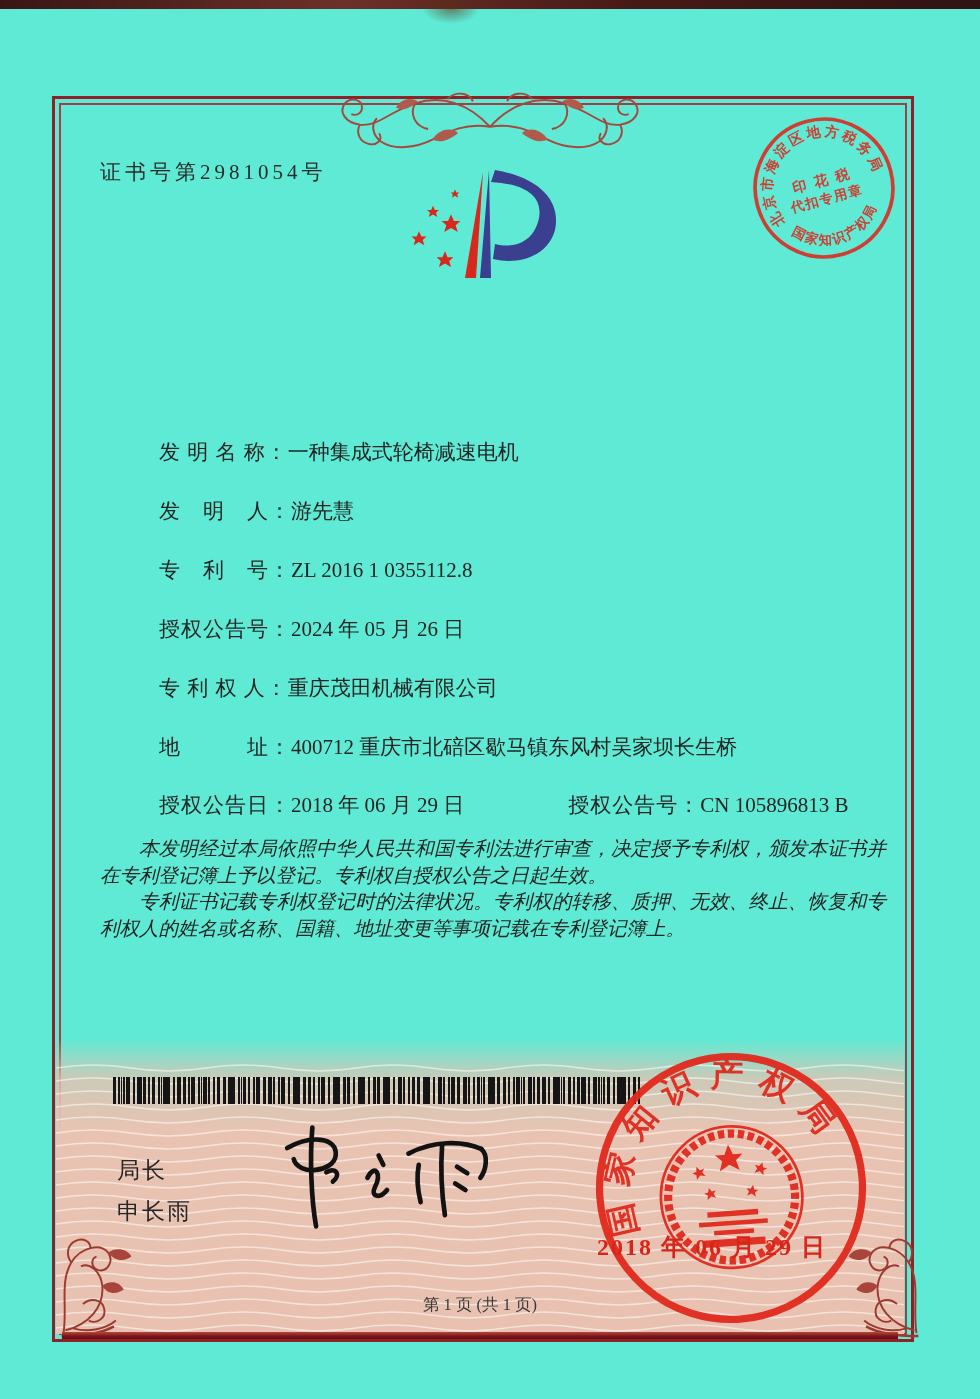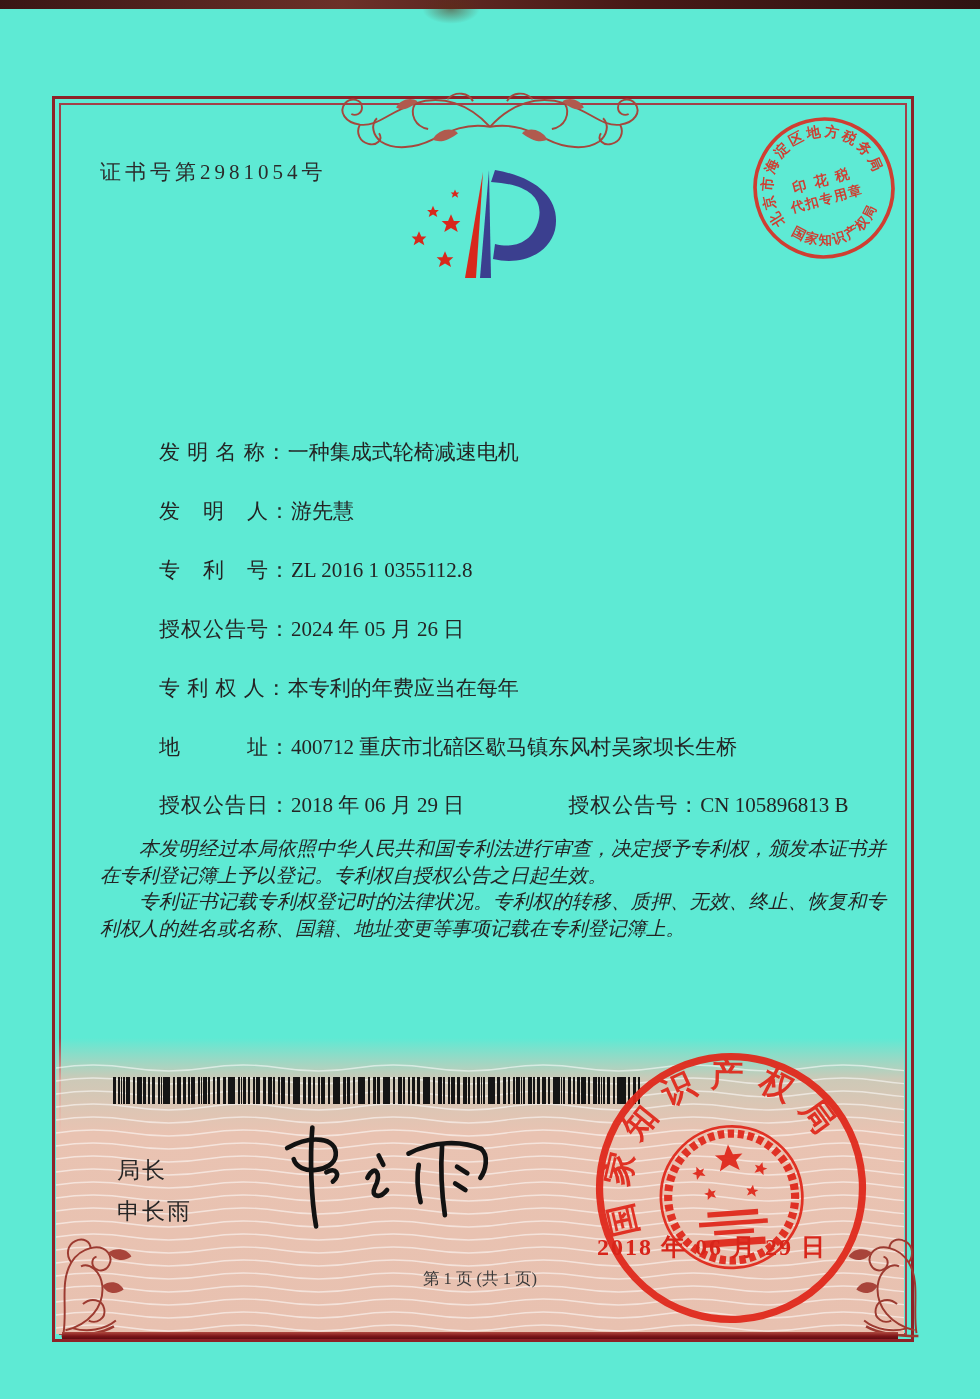--- a/index.html
+++ b/index.html
@@ -41,21 +41,21 @@
     repeating-linear-gradient(90deg,#151515 0 1px,rgba(0,0,0,0) 1px 8px),
     repeating-linear-gradient(90deg,#151515 0 3px,rgba(0,0,0,0) 3px 13px);}
   
   .signer-title{position:absolute;left:117px;top:1155px;font-size:23px;letter-spacing:2px;}
   .signer-name{position:absolute;left:117px;top:1196px;font-size:23px;letter-spacing:2px;}
   .signature{position:absolute;left:268px;top:1120px;width:225px;height:112px;}
   
   .seal{position:absolute;left:595px;top:1052px;width:272px;height:272px;transform:rotate(-4deg);opacity:.95;}
   .seal-date{position:absolute;left:597px;top:1231px;font-size:24px;color:#d8251a;letter-spacing:2px;
     font-weight:bold;white-space:nowrap;}
-  .footer{position:absolute;left:52px;top:1268px;width:856px;text-align:center;font-size:16.5px;color:#3a3a3a;}
+  .footer{position:absolute;left:52px;top:1294px;width:856px;text-align:center;font-size:16.5px;color:#3a3a3a;}
   
   .orn-top{position:absolute;left:330px;top:66px;width:320px;height:96px;}
   .orn-bl{position:absolute;left:48px;top:1212px;width:128px;height:126px;}
   .orn-br{position:absolute;left:804px;top:1212px;width:128px;height:126px;transform:scaleX(-1);}
   svg{display:block;}
 </style>
 </head>
 <body>
 
 <div class="page">
@@ -129,21 +129,21 @@
       <path d="M112,16 C158,24 178,48 172,76 C166,100 138,112 110,105 L112,90 C136,96 152,84 156,64 C160,42 142,30 108,28 Z"></path>
     </g>
   </svg>
 
 
   <div class="fields">
     <div class="frow r1"><span class="lab">发 明 名 称：</span><span class="val">一种集成式轮椅减速电机</span></div>
     <div class="frow r2"><span class="lab">发　明　人：</span><span class="val">游先慧</span></div>
     <div class="frow r3"><span class="lab">专　利　号：</span><span class="val">ZL 2016 1 0355112.8</span></div>
     <div class="frow r4"><span class="lab">授权公告号：</span><span class="val">2024 年 05 月 26 日</span></div>
-    <div class="frow r5"><span class="lab">专 利 权 人：</span><span class="val">本专利的年费应当在每年</span></div>
+    <div class="frow r5"><span class="lab">专 利 权 人：</span><span class="val">重庆茂田机械有限公司</span></div>
     <div class="frow r6"><span class="lab">地　　　址：</span><span class="val">400712 重庆市北碚区歇马镇东风村吴家坝长生桥</span></div>
     <div class="frow r7">
       <span class="lab">授权公告日：</span><span class="val">2018 年 06 月 29 日</span><span class="grant2"><span class="lab">授权公告号：</span><span class="val">CN 105896813 B</span></span>
     </div>
   </div>
 
   <div class="paras">
     <p>本发明经过本局依照中华人民共和国专利法进行审查，决定授予专利权，颁发本证书并在专利登记簿上予以登记。专利权自授权公告之日起生效。</p>
     <p>专利证书记载专利权登记时的法律状况。专利权的转移、质押、无效、终止、恢复和专利权人的姓名或名称、国籍、地址变更等事项记载在专利登记簿上。</p>
   </div>

